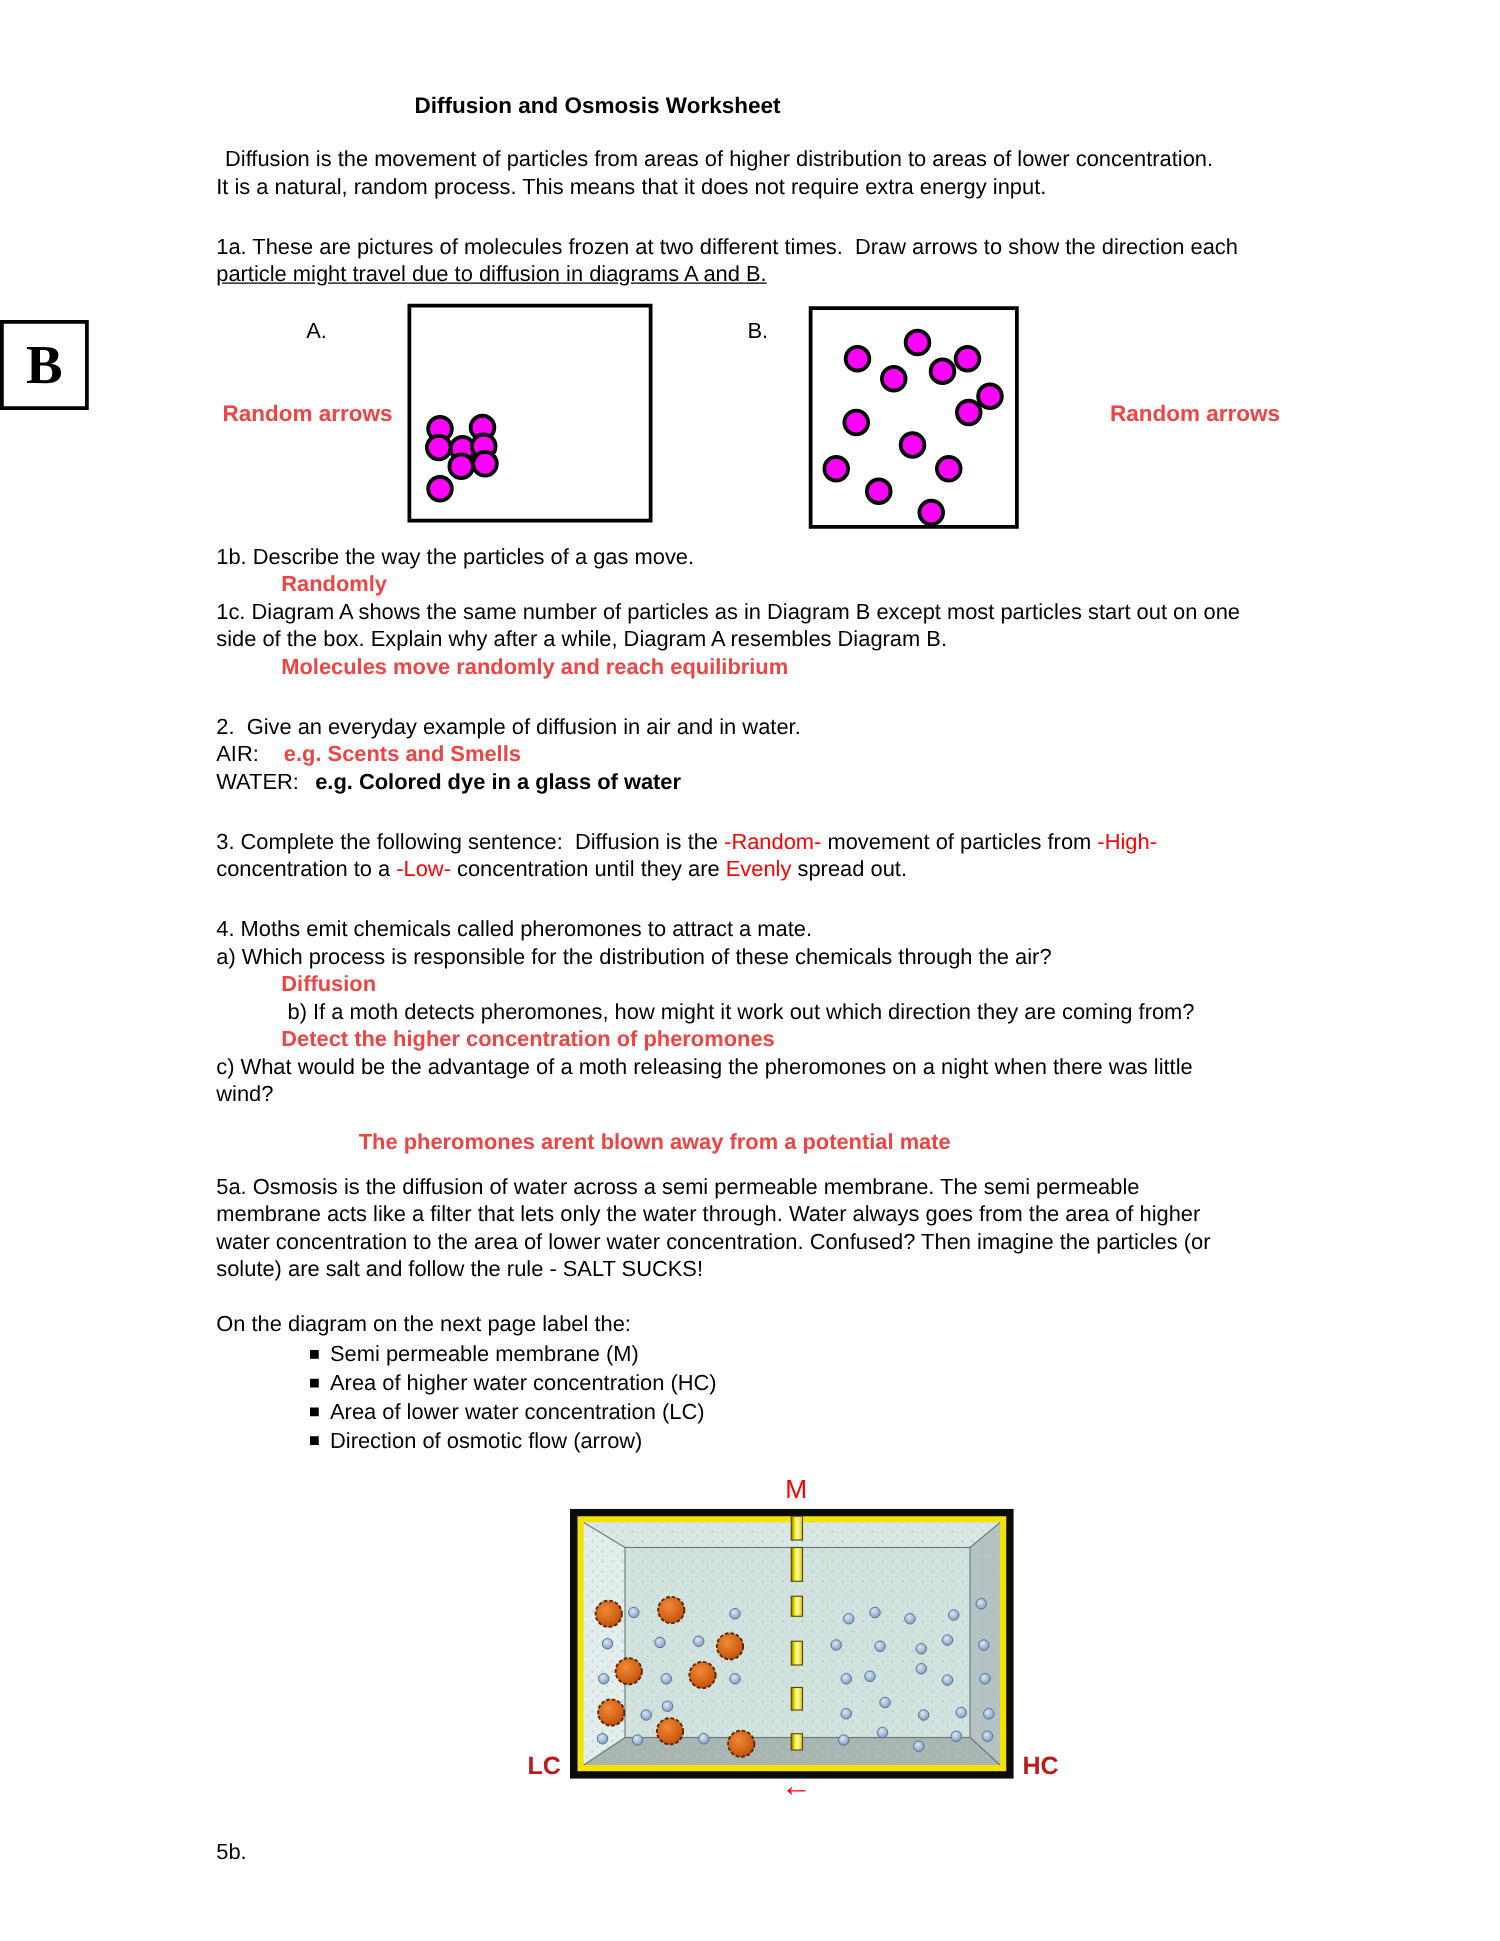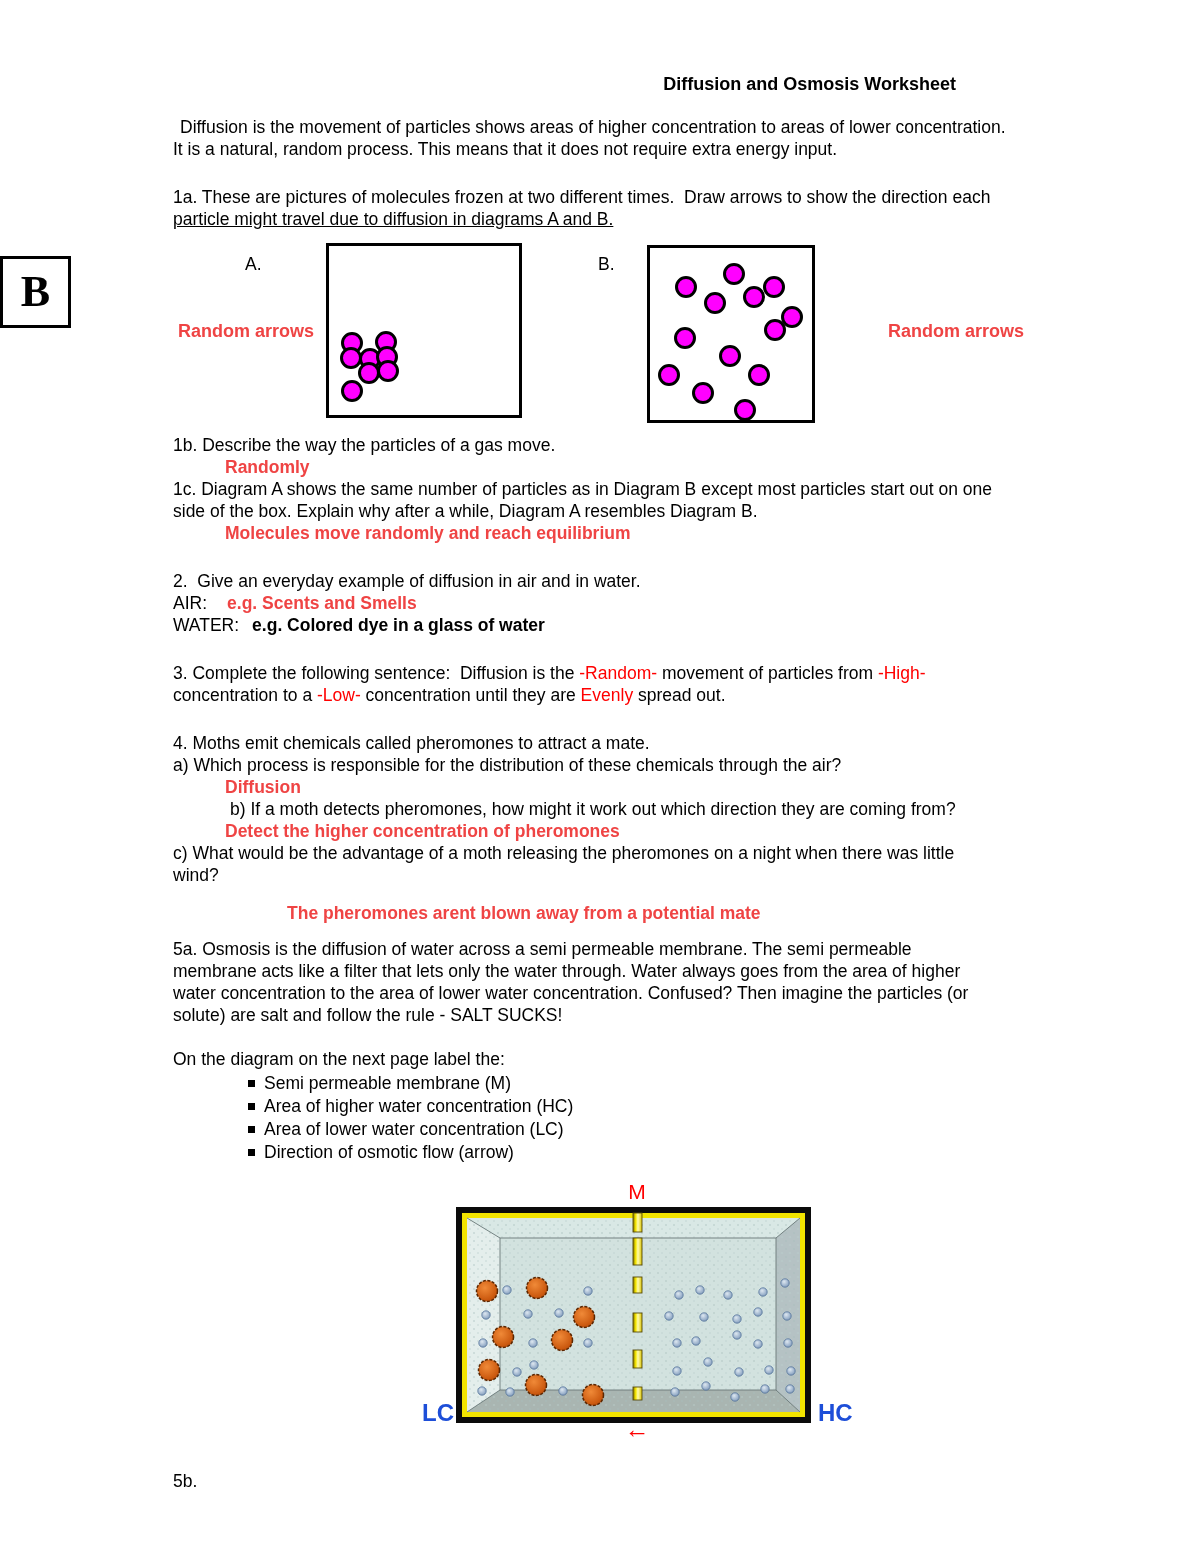--- a/index.html
+++ b/index.html
@@ -1,51 +1,51 @@
 <!DOCTYPE html>
 <html><head>
 <meta charset="utf-8">
 <style>
   html,body{margin:0;padding:0;background:#ffffff;}
   #page{position:relative;width:1200px;height:1553px;background:#ffffff;overflow:hidden;
         font-family:"Liberation Sans","DejaVu Sans",sans-serif;font-size:17.5px;line-height:22px;color:#000;}
   .abs{position:absolute;white-space:pre;}
-  .center{left:0;width:956px;text-align:right;}
+  .center{left:0;width:956px;text-align:center;}
   .bold{font-weight:bold;}
   .red{color:#ff0000;}
   .redbold{color:#ef4444;font-weight:bold;}
   
   #corner-box{position:absolute;left:0px;top:256px;width:71px;height:72px;border:3px solid #000;
               box-sizing:border-box;display:flex;align-items:center;justify-content:center;background:#fff;}
   #corner-box span{font-family:"Liberation Serif","DejaVu Serif",serif;font-weight:bold;font-size:44px;line-height:44px;}
   
   .pbox{position:absolute;border:3px solid #000;box-sizing:border-box;background:#fff;}
   #boxA{left:326px;top:243px;width:196px;height:175px;}
   #boxB{left:647px;top:245px;width:168px;height:178px;}
   .mparticle{position:absolute;width:16px;height:16px;border:3px solid #000;border-radius:50%;background:#ff00ff;}
   
   .bullet-square{display:inline-block;width:7px;height:7px;background:#000;margin:0 9px 2px 0;vertical-align:middle;}
   
   #osmosis-wrap{position:absolute;left:456px;top:1207px;width:355px;height:216px;}
-  .diag-label{position:absolute;color:#1d4ed8;font-weight:bold;font-size:24px;line-height:22px;white-space:pre;}
+  .diag-label{position:absolute;color:#b91c1c;font-weight:bold;font-size:20px;line-height:22px;white-space:pre;}
   #m-label{position:absolute;left:620px;top:1181px;width:34px;text-align:center;color:#ff0000;font-weight:400;font-size:21px;}
   #flow-arrow{position:absolute;left:620px;top:1417px;width:34px;text-align:center;color:#ff0000;font-weight:900;font-size:25px;line-height:25px;}
 </style>
 </head>
 <body>
 
 <div id="page">
 
   <div id="corner-box">
     <span>B</span>
   </div>
 
   <div class="abs center bold" style="top:73px;font-size:18px;">Diffusion and Osmosis Worksheet</div>
 
-  <div class="abs" style="left:180px;top:116px;">Diffusion is the movement of particles shows areas of higher concentration to areas of lower concentration.</div>
+  <div class="abs" style="left:180px;top:116px;">Diffusion is the movement of particles from areas of higher distribution to areas of lower concentration.</div>
   <div class="abs" style="left:173px;top:138px;">It is a natural, random process. This means that it does not require extra energy input.</div>
 
   <div class="abs" style="left:173px;top:186px;">1a. These are pictures of molecules frozen at two different times.  Draw arrows to show the direction each</div>
   <div class="abs" style="left:173px;top:208px;text-decoration:underline;">particle might travel due to diffusion in diagrams A and B.</div>
 
   <div class="abs" style="left:245px;top:253px;">A.</div>
   <div class="abs" style="left:598px;top:253px;">B.</div>
 
   <div id="boxA" class="pbox">
       <div class="mparticle" style="left: 12px; top: 86px;"></div>

